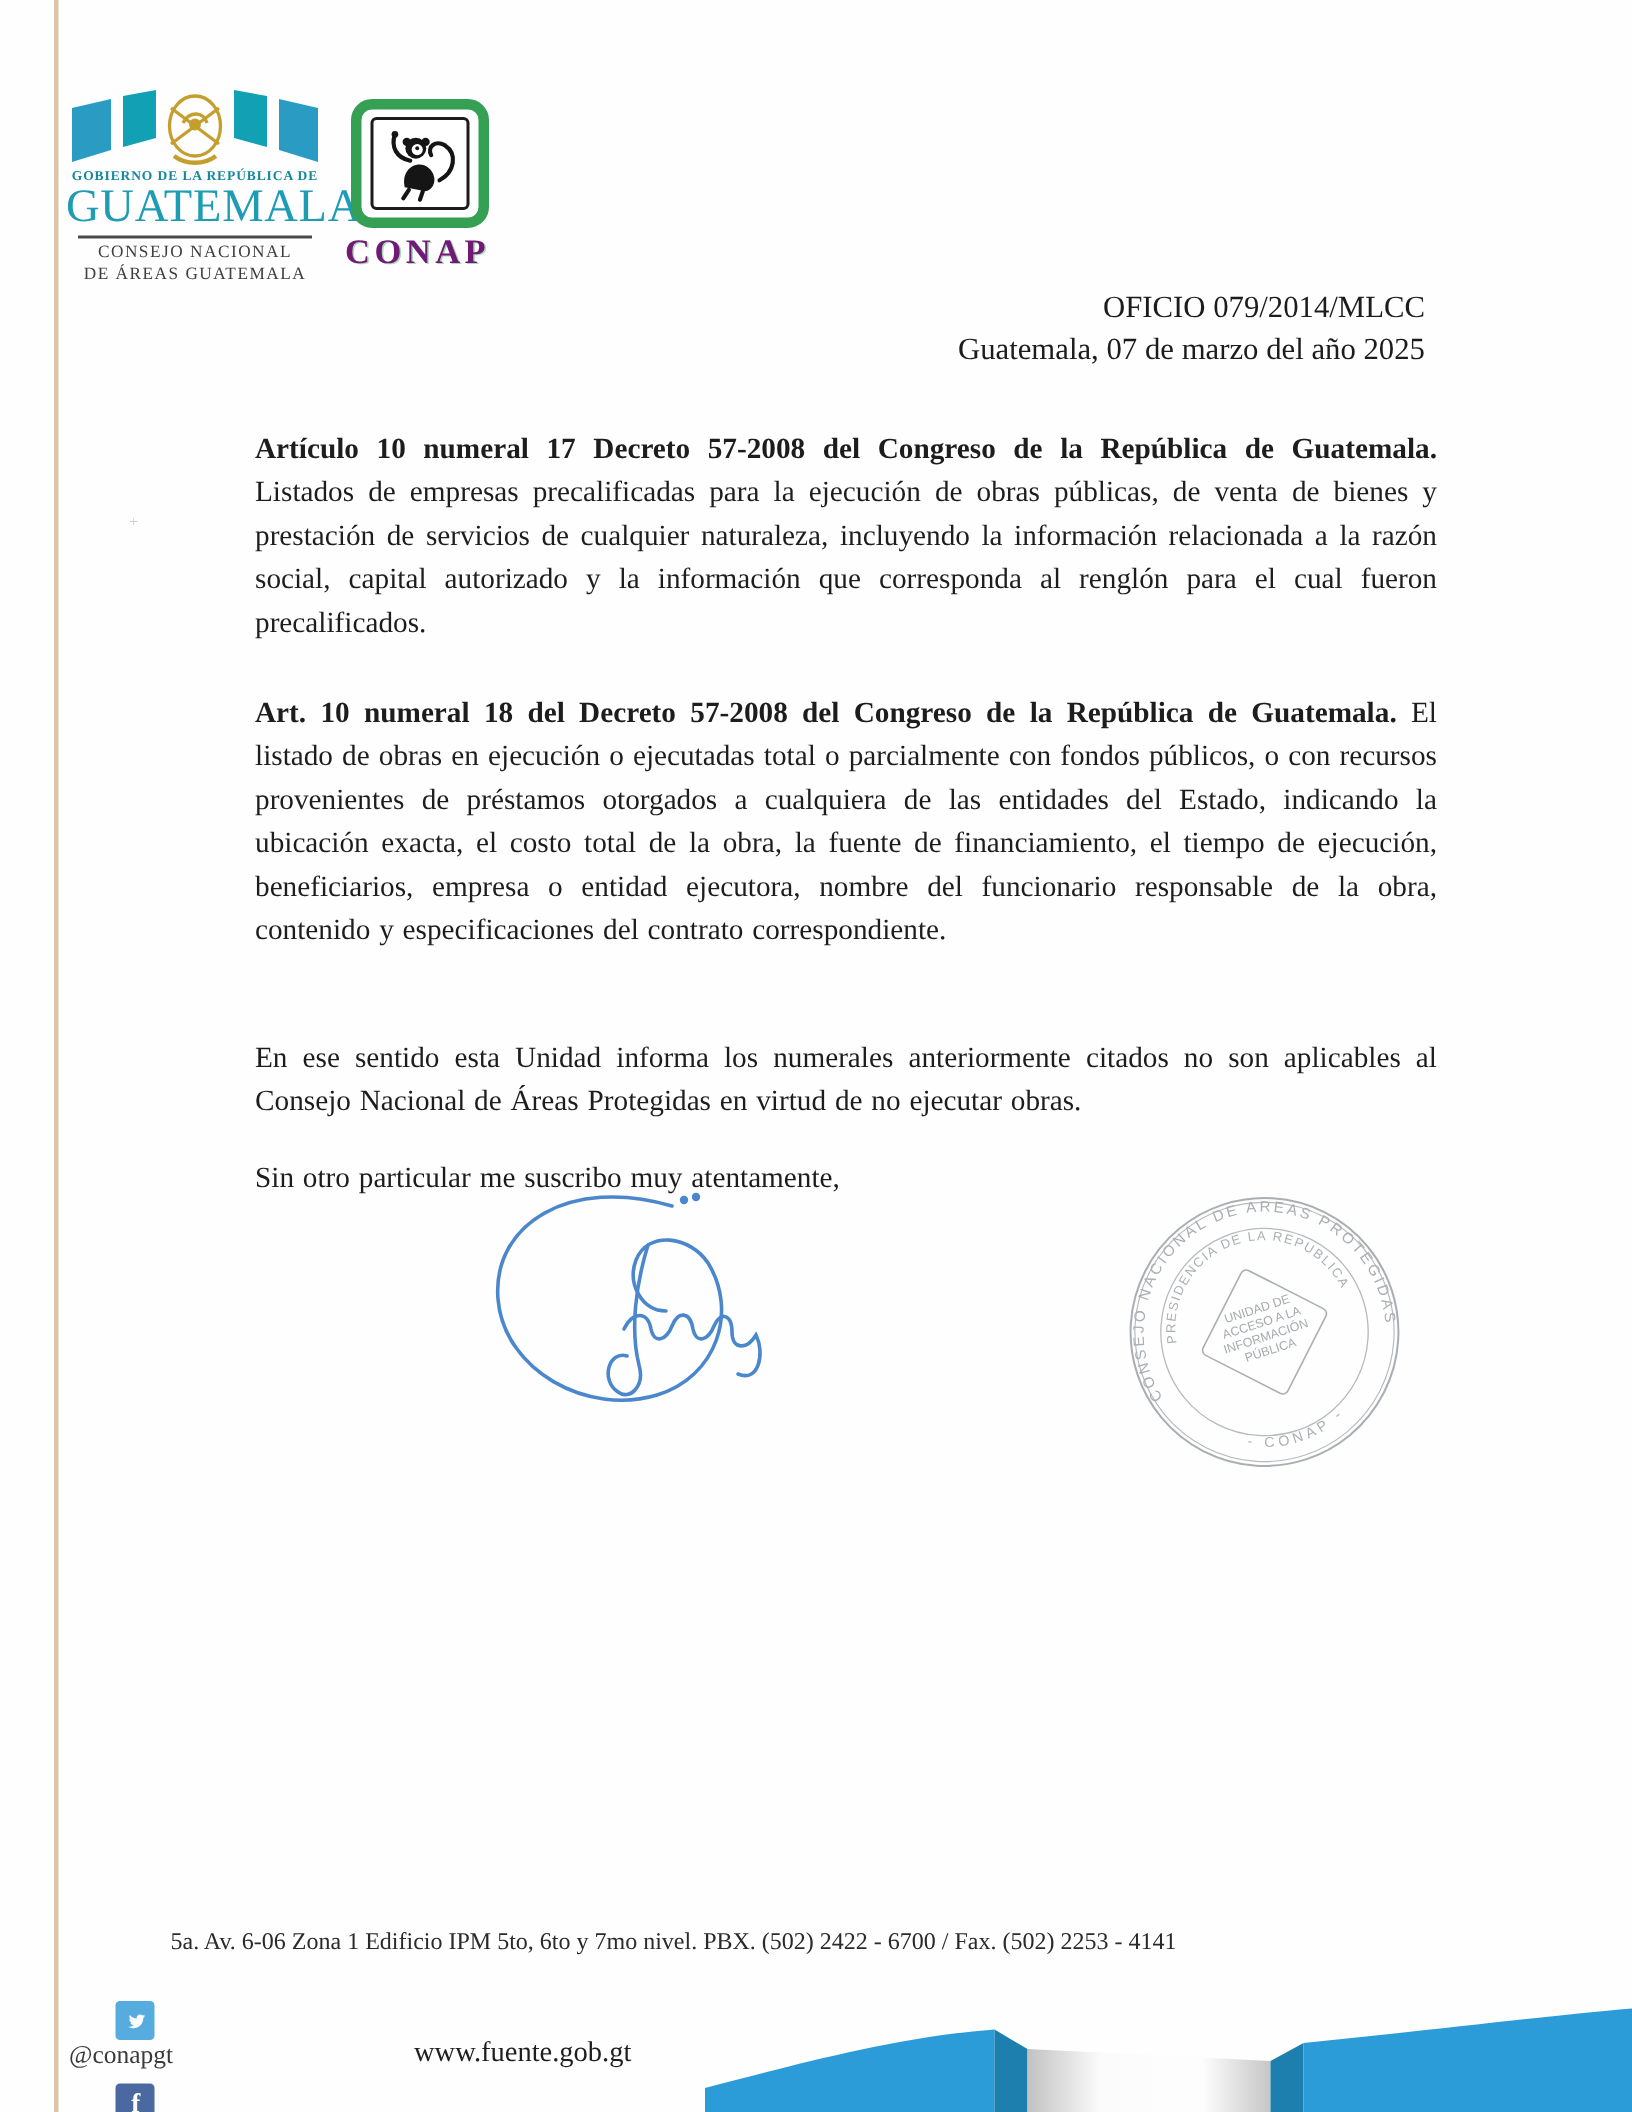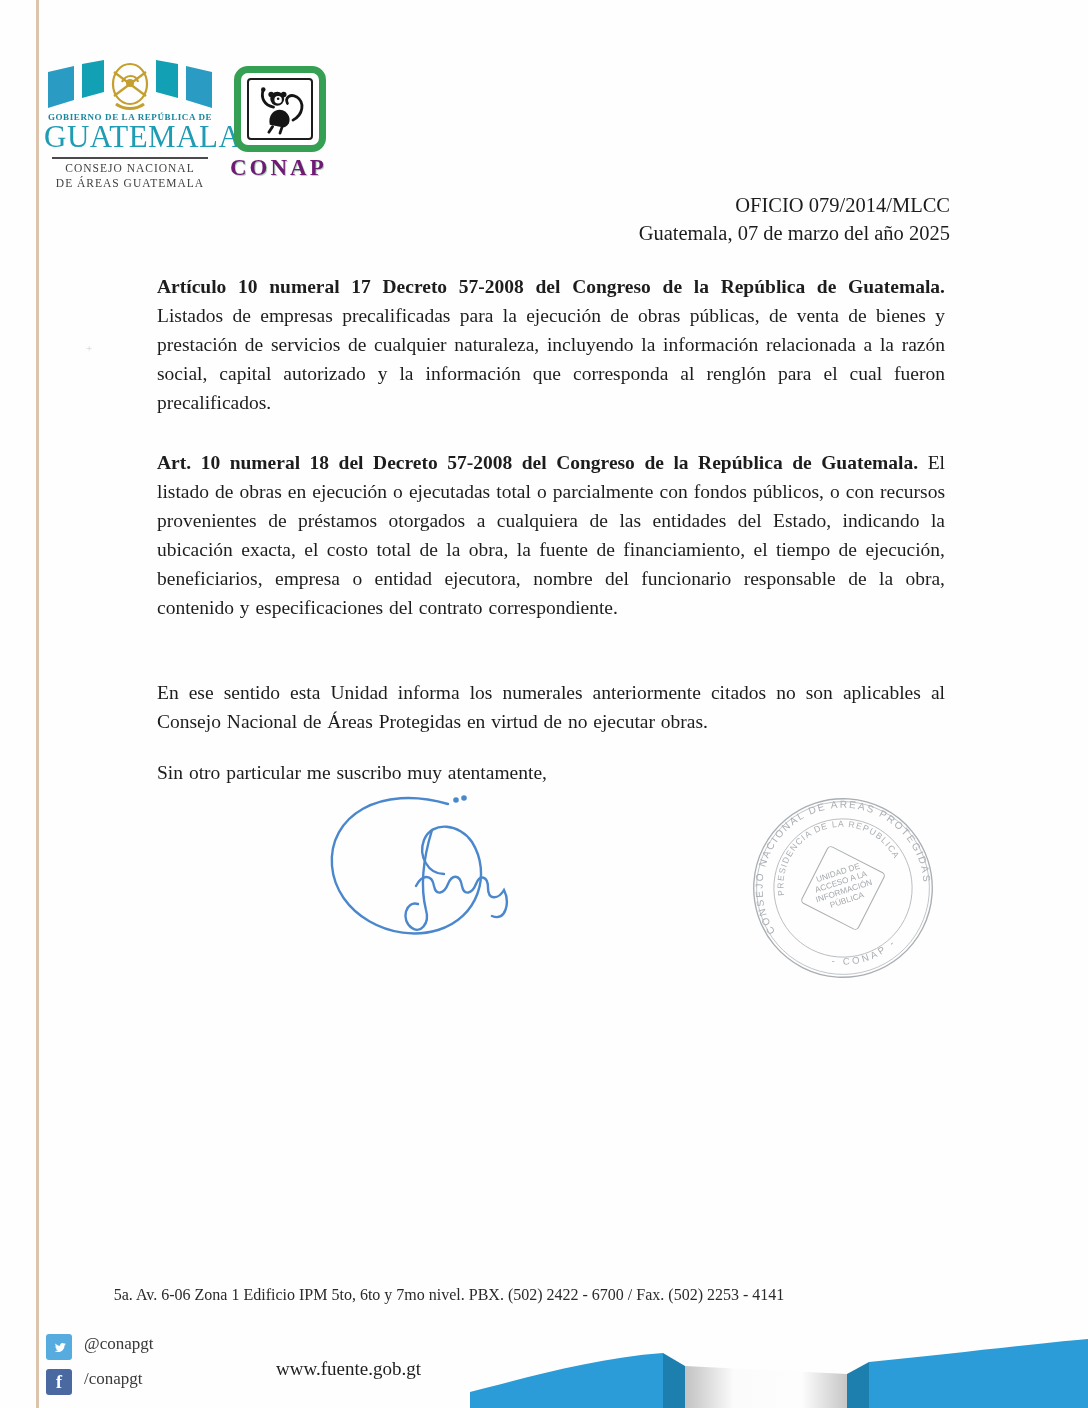--- a/index.html
+++ b/index.html
@@ -30,39 +30,39 @@
   .conap-inner{width:62px;height:58px;border:2px solid #1c1c1c;border-radius:4px;
     display:flex;align-items:center;justify-content:center;}
   .conap-word{margin-top:3px;font-size:23px;font-weight:700;color:#701a75;
     letter-spacing:3px;text-shadow:1px 1px 0 #a8d8b6;}
 
   
   .oficio{position:absolute;right:138px;top:194px;font-size:20.5px;color:#1c1c1c;}
   .dateline{position:absolute;right:138px;top:222px;font-size:20.5px;color:#1c1c1c;}
 
   
-  .para{position:absolute;left:157px;width:788px;margin:0;
+  .para{position:absolute;left:157px;width:788px;margin:13px;
     font-size:19.5px;line-height:29px;text-align:justify;color:#1d1d1d;word-spacing:1px;}
   .para b{font-weight:700;}
   .p1{top:272px;}
   .p2{top:448px;}
   .p3{top:678px;}
   .p4{top:758px;text-align:left;}
 
   
   .signature-svg{position:absolute;left:320px;top:782px;width:230px;height:185px;}
   .stamp-svg{position:absolute;left:742px;top:792px;width:202px;height:192px;}
   .signoff{position:absolute;left:285px;top:906px;width:520px;text-align:center;
     font-weight:700;font-size:20.5px;line-height:28.5px;color:#161616;}
 
   
   .address{position:absolute;left:0;top:1286px;width:898px;text-align:center;
     font-size:16px;color:#2a2a2a;}
   .social{position:absolute;left:46px;top:1334px;}
-  .social-row{display:flex;align-items:flex-start;margin-bottom:9px;}
+  .social-row{display:flex;align-items:flex-end;margin-bottom:9px;flex-direction:column;}
   .icon-box{width:26px;height:26px;border-radius:3px;display:flex;align-items:center;
     justify-content:center;margin-right:12px;}
   .tw{background:#56acde;}
   .fb{background:#4a69a0;color:#fff;font-size:18px;font-weight:700;}
   .handle{font-size:17px;color:#3a3a3a;}
   .website{position:absolute;left:276px;top:1358px;font-size:19px;color:#1e1e1e;}
   .ribbon-svg{position:absolute;left:470px;top:1338px;width:618px;height:70px;}
 </style>
 </head>
 <body>

